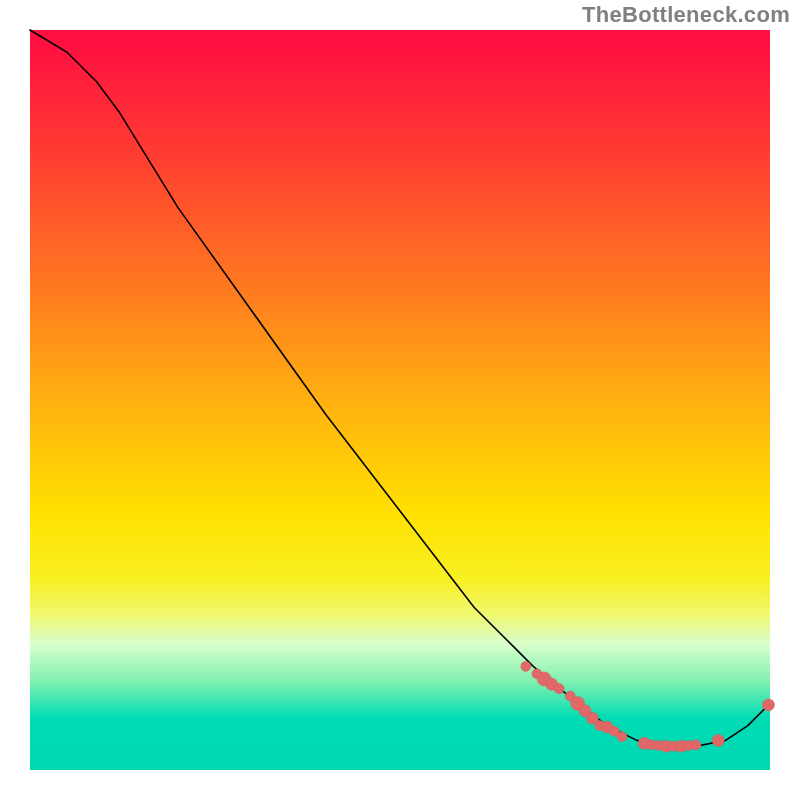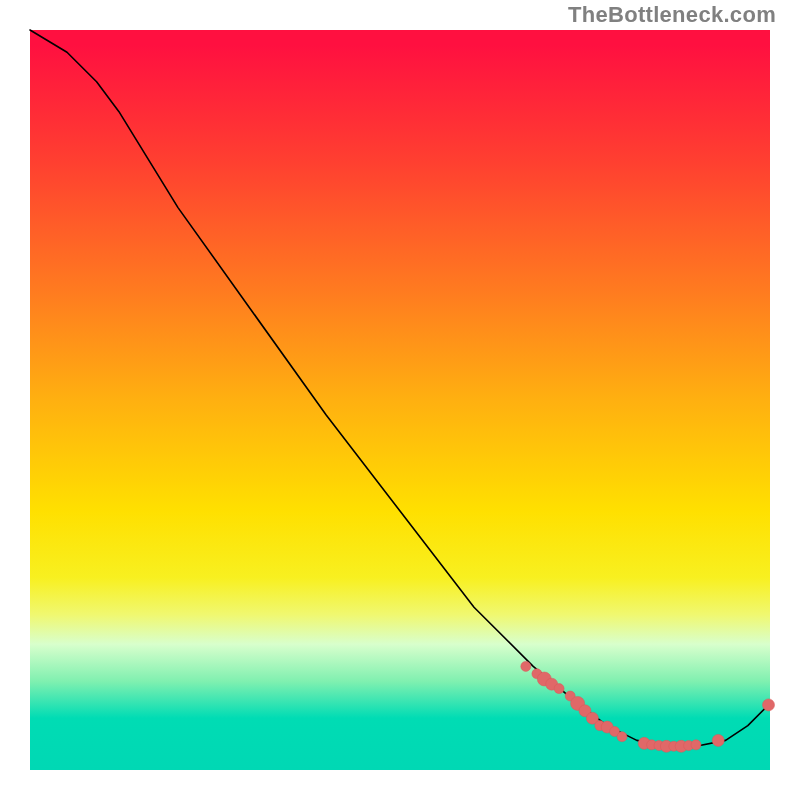--- a/index.html
+++ b/index.html
@@ -1,21 +1,21 @@
 <!DOCTYPE html>
 <html><head>
 <meta charset="utf-8">
 <style>
   * { margin: 0; padding: 0; box-sizing: border-box; }
   html, body { width: 800px; height: 800px; overflow: hidden; background: #fff; }
   .wrap { position: relative; width: 800px; height: 800px; }
   .watermark {
     position: absolute;
     top: 2px;
-    right: 24px;
+    right: 10px;
     font-family: Arial, Helvetica, sans-serif;
     font-size: 22px;
     font-weight: 600;
     color: #808080;
     letter-spacing: 0.3px;
   }
   .plot {
     position: absolute;
     left: 30px;
     top: 30px;

